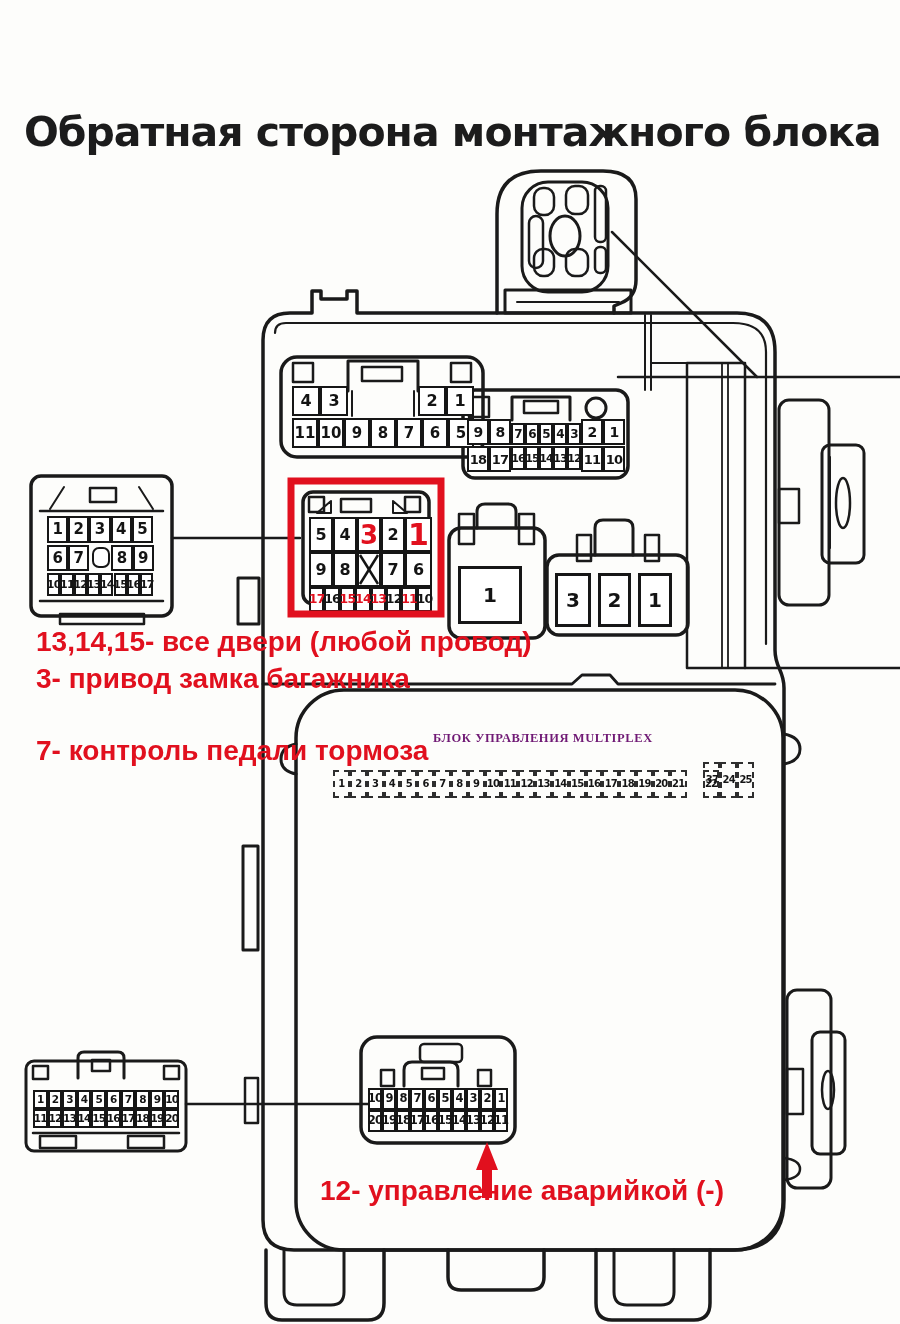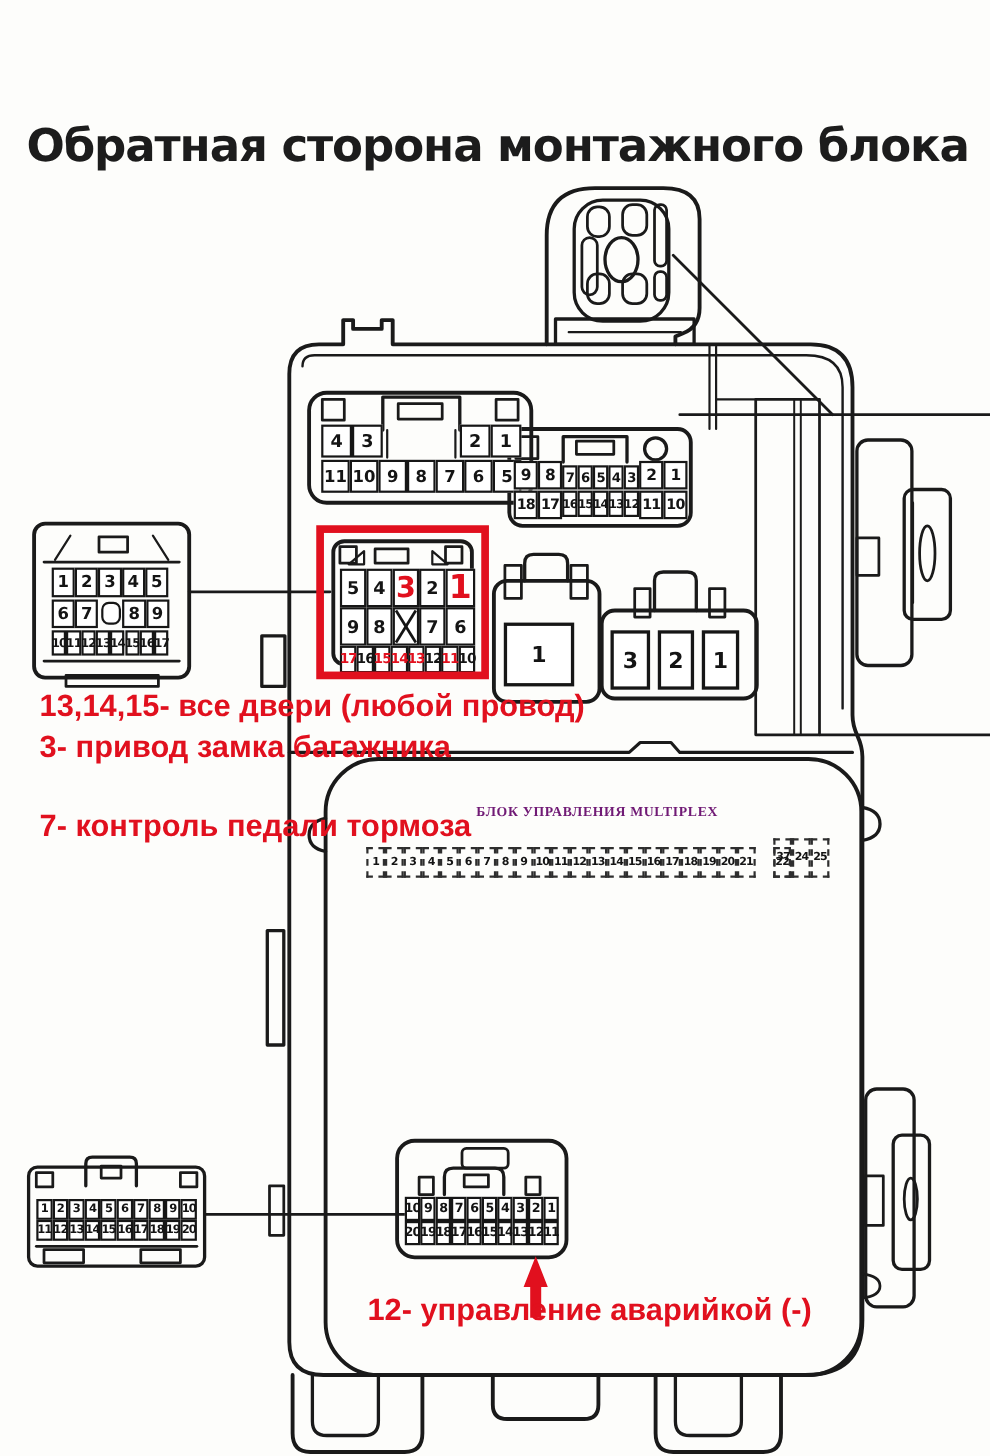--- a/index.html
+++ b/index.html
@@ -306,15 +306,15 @@
       <line x1="378" y1="555" x2="360" y2="584"></line>
     </g>
     <polygon fill="var(--red)" points="487,1142 476,1170 482,1170 482,1198 492,1198 492,1170 498,1170"></polygon>
   </svg>
 
   <div class="mlabel">БЛОК УПРАВЛЕНИЯ MULTIPLEX</div>
 
   <div class="ann" style="left:36px;top:627px">13,14,15- все двери (любой провод)</div>
   <div class="ann" style="left:36px;top:664px">3- привод замка багажника</div>
   <div class="ann" style="left:36px;top:736px">7- контроль педали тормоза</div>
-  <div class="ann" style="left:334px;top:1176px">12- управление аварийкой (-)</div>
+  <div class="ann" style="left:320px;top:1176px">12- управление аварийкой (-)</div>
 
 </div>
 
 </body></html>

